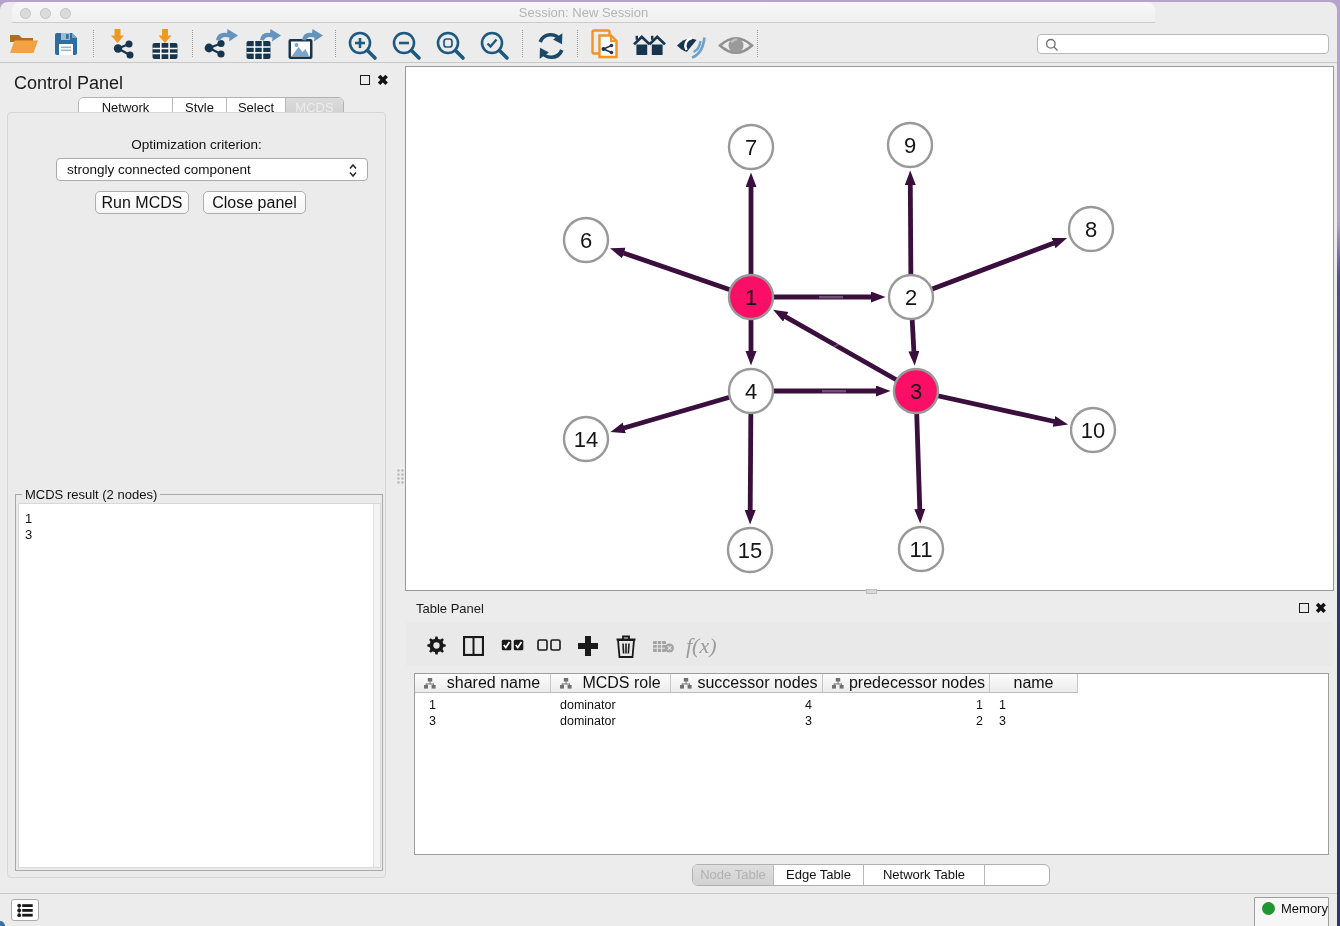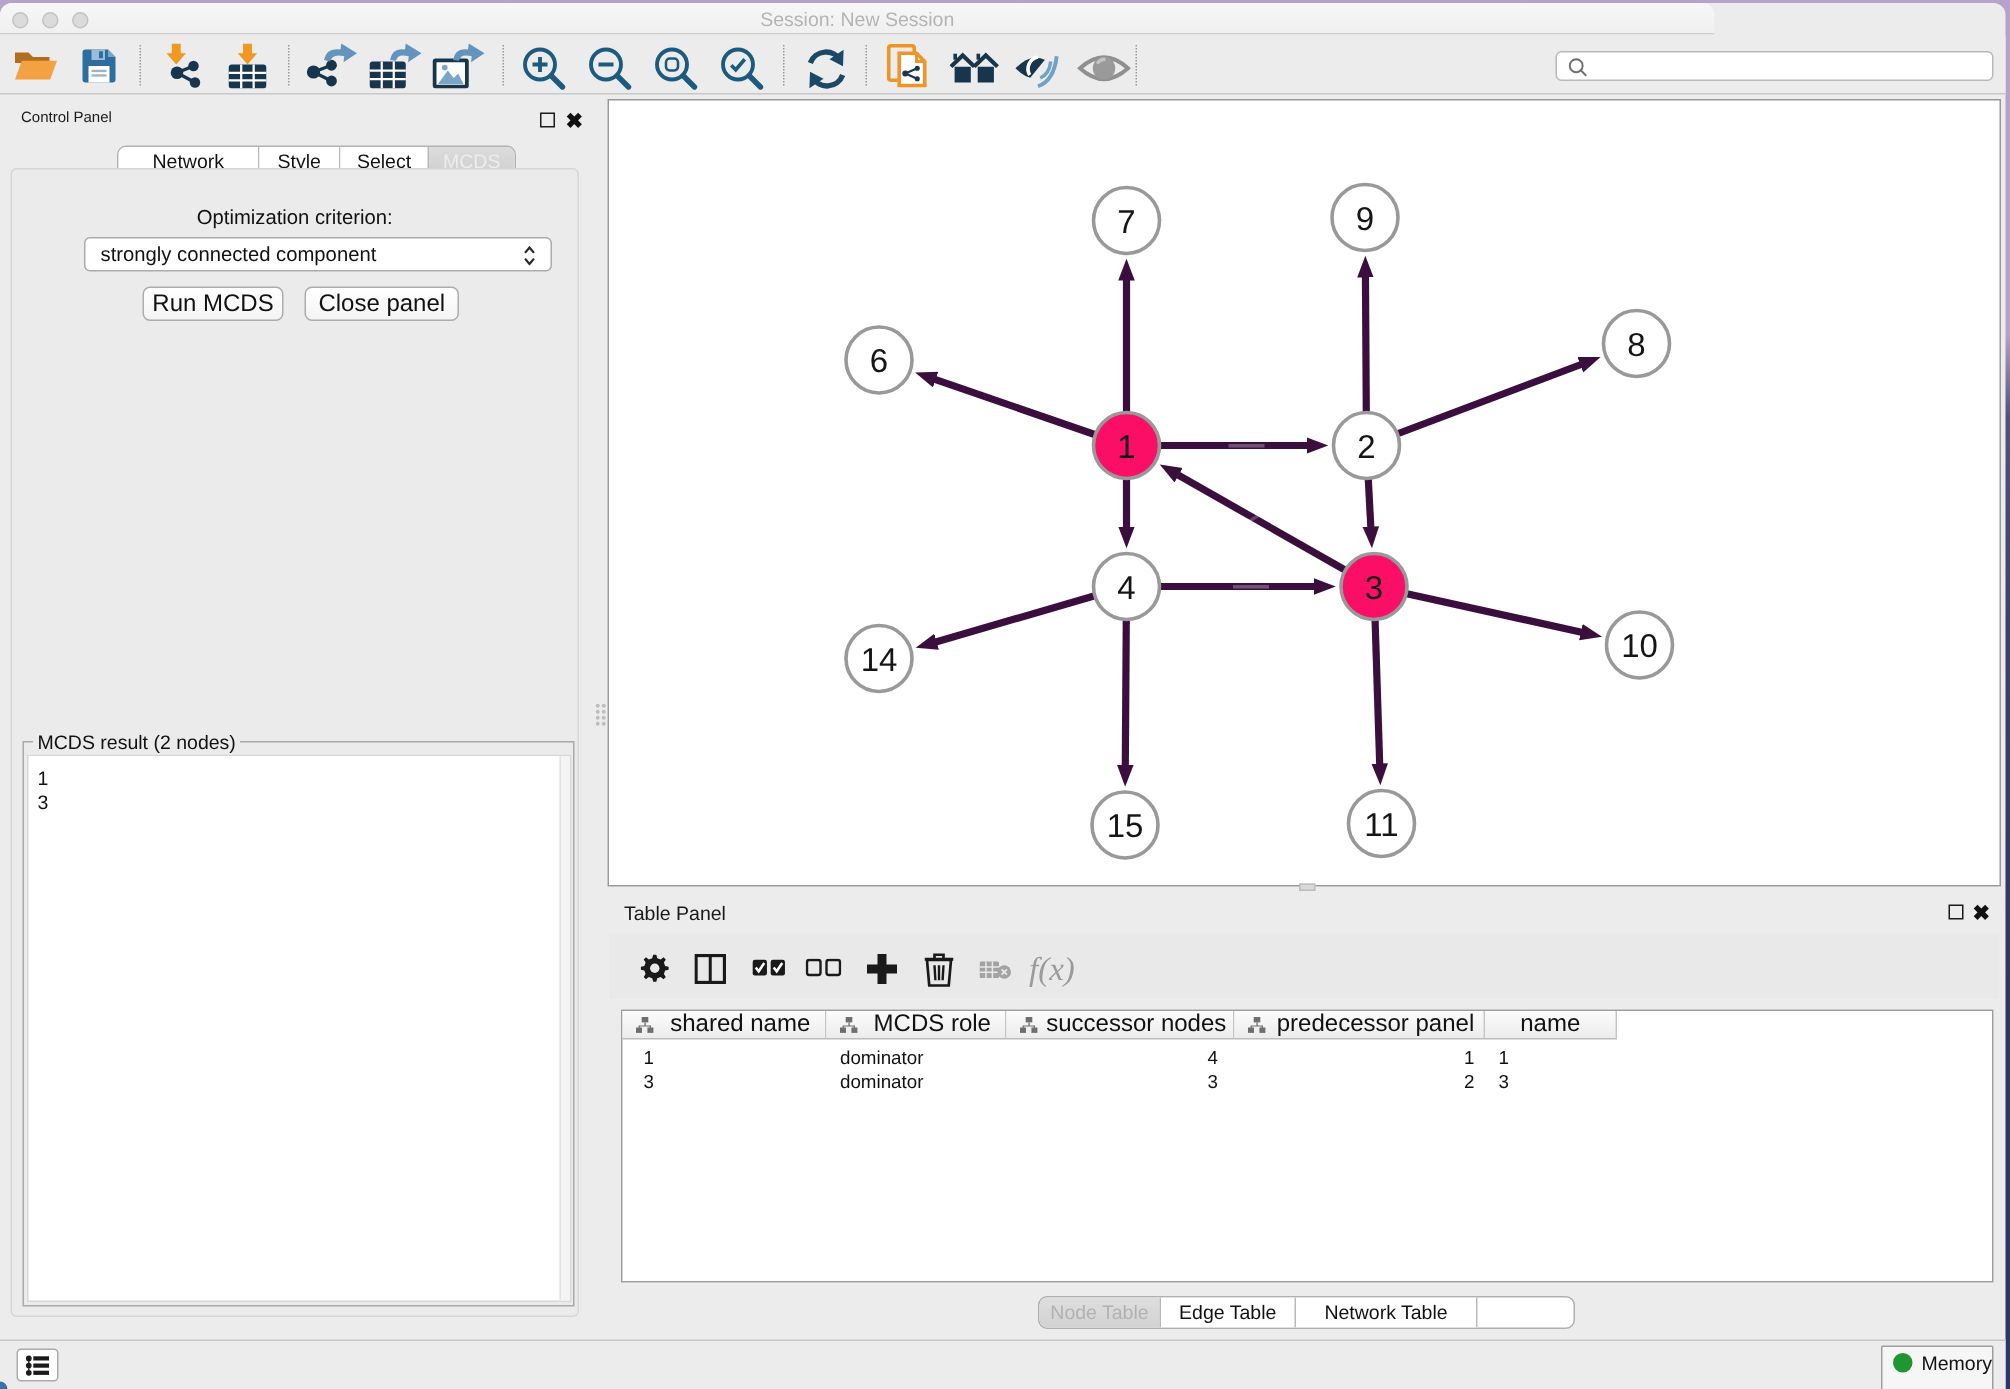--- a/index.html
+++ b/index.html
@@ -1,29 +1,29 @@
 <!DOCTYPE html>
 <html><head>
 <meta charset="utf-8">
 <style>
 * { margin:0; padding:0; box-sizing:border-box; }
 html,body { width:1340px; height:926px; overflow:hidden; }
 body { background:linear-gradient(180deg,#b5a3cb 0%,#b5a3cb 24%,#56507c 30%,#3d4168 45%,#2f3760 70%,#2b3764 100%); font-family:"Liberation Sans",sans-serif; position:relative; }
 .abs { position:absolute; }
 #win { left:0; top:2px; width:1337px; height:924px; background:#ececec; border-radius:8px 8px 0 0; }
 
-#titlebar { left:0; top:2px; width:1143px; height:21px; background:linear-gradient(#f7f7f7,#f0f0f0); border-bottom:1px solid #cdcdcd; border-radius:8px 8px 0 0; }
+#titlebar { left:12px; top:2px; width:1143px; height:21px; background:linear-gradient(#f7f7f7,#f0f0f0); border-bottom:1px solid #cdcdcd; border-radius:8px 8px 0 0; }
 .glight { position:absolute; top:5.5px; width:11px; height:11px; border-radius:50%; background:#dbdbdb; border:1px solid #c3c3c3; }
 #title-text { width:100%; text-align:center; line-height:21px; font-size:13px; color:#b4b4b4; }
 
 #toolbar { left:0; top:24px; width:1337px; height:39px; background:#ececec; border-bottom:1px solid #c8c8c8; }
 .tbsep { position:absolute; top:6px; height:27px; width:0; border-left:1px dotted #9a9a9a; }
 #searchbox { left:1037px; top:34px; width:292px; height:20px; background:#fff; border:1px solid #b9b9b9; border-radius:4px; }
 
-#cp-title { left:14px; top:73px; font-size:10px; color:#1a1a1a; }
+#cp-title { left:14px; top:73px; font-size:18px; color:#1a1a1a; }
 .float-ic { position:absolute; width:10px; height:10px; border:1.5px solid #1a1a1a; background:transparent; }
 .close-ic { position:absolute; font-size:14px; font-weight:bold; color:#111; line-height:14px; }
 #cp-tabs { left:78px; top:97px; height:21px; display:flex; border:1px solid #b2b2b2; border-radius:6px; overflow:hidden; background:#fff; }
 #cp-tabs .tab { font-size:13px; color:#111; line-height:20px; text-align:center; border-right:1px solid #b9b9b9; background:#fff; }
 #cp-tabs .tab.sel { background:linear-gradient(#dcdcdc,#cfcfcf); color:#ededed; border-right:none; }
 #cp-panel { left:7px; top:112px; width:379px; height:766px; border:1px solid #d6d6d6; border-radius:4px; background:#ebebeb; }
 #opt-label { left:7px; top:137px; width:379px; text-align:center; font-size:13.5px; color:#111; }
 #opt-select { left:56px; top:158px; width:312px; height:23px; background:#fff; border:1px solid #ababab; border-radius:4px; font-size:13.5px; color:#111; line-height:21px; padding-left:10px; }
 .btn { position:absolute; height:23px; background:linear-gradient(#ffffff,#f4f4f4); border:1px solid #adadad; border-radius:5px; font-size:16px; color:#111; text-align:center; line-height:21px; }
 #fieldset { left:15px; top:494px; width:368px; height:377px; border:1px solid #a9a9a9; }
@@ -342,21 +342,21 @@
       </g>
     <circle cx="16.5" cy="8" r="4.5" fill="#a3a3a3"></circle>
     <path d="M14.7 6.2 L18.3 9.8 M18.3 6.2 L14.7 9.8" stroke="#e9e9e9" stroke-width="1.2"></path>
   </svg>
   <div class="abs" style="left:280px;top:11px;font-family:'Liberation Serif',serif;font-style:italic;font-size:22px;color:#9b9b9b;">f(x)</div>
 </div>
 <div id="tbl-box" class="abs">
   <div class="th" style="left:0px;width:136px;padding-left:22px;">shared name</div>
   <div class="th" style="left:136px;width:120px;padding-left:22px;">MCDS role</div>
   <div class="th" style="left:256px;width:152px;padding-left:22px;">successor nodes</div>
-  <div class="th" style="left:408px;width:167px;padding-left:22px;">predecessor panel</div>
+  <div class="th" style="left:408px;width:167px;padding-left:22px;">predecessor nodes</div>
   <div class="th" style="left:575px;width:88px;">name</div>
   <svg class="abs" style="left:9px;top:4px;" width="12" height="11" viewBox="0 0 12 11">
       <g fill="#6f6f6f">
         <rect x="3.8" y="0" width="4.4" height="3.6"></rect>
         <rect x="0" y="7" width="4" height="3.6"></rect>
         <rect x="7.6" y="7" width="4" height="3.6"></rect>
         <path d="M5.6 3.6 h0.9 v2 h3.5 v1.5 h-0.9 v-0.7 h-6.5 v0.7 h-0.9 v-1.5 h3.9 z"></path>
       </g>
     </svg>
   <svg class="abs" style="left:145px;top:4px;" width="12" height="11" viewBox="0 0 12 11">

